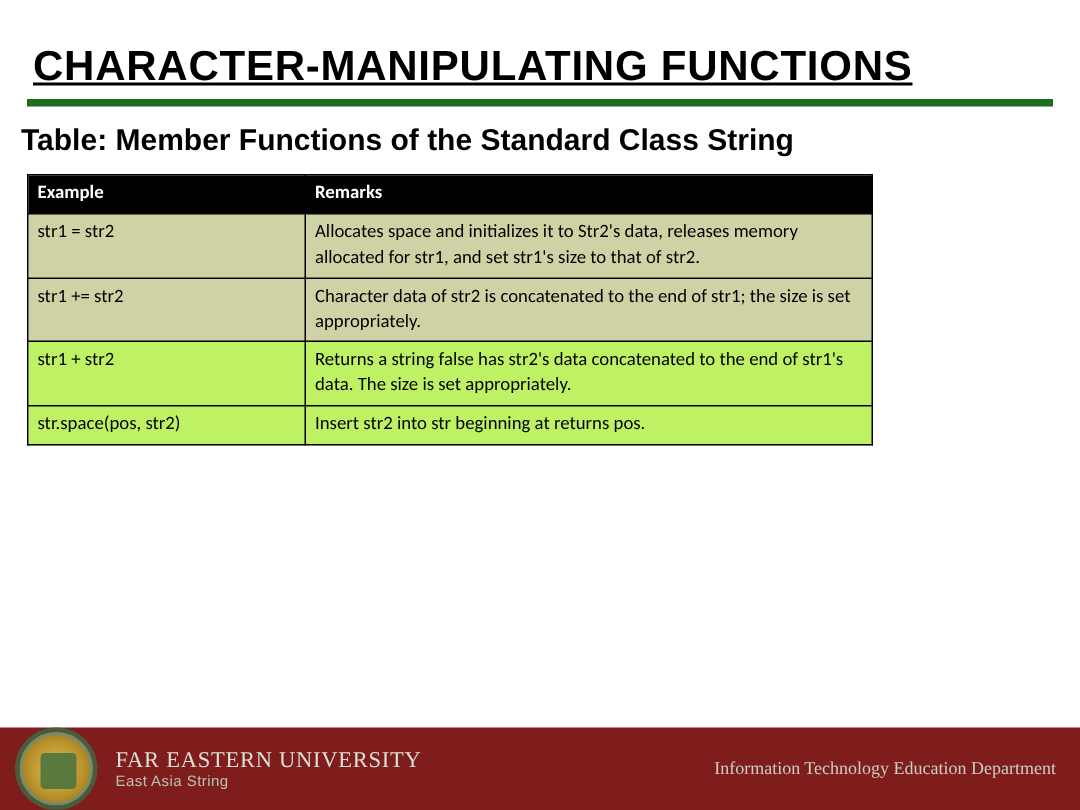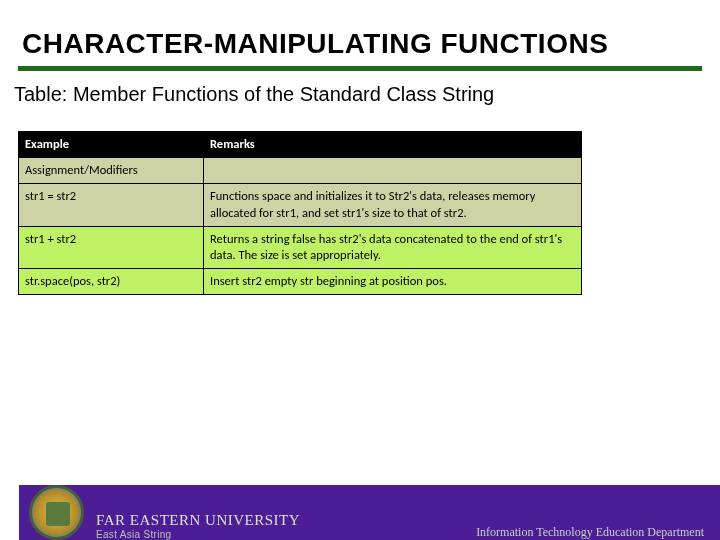--- a/index.html
+++ b/index.html
@@ -15,32 +15,33 @@
     width: 100%;
     height: 100%;
     position: relative;
   }
   .title {
     font-size: 28px;
     font-weight: bold;
     letter-spacing: 0.5px;
     color: #000;
     padding: 28px 0 6px 22px;
+    text-decoration: underline;
   }
   .title-rule {
     height: 5px;
     background: #1d6b1d;
     margin-left: 18px;
     margin-right: 18px;
   }
   .subtitle {
     font-size: 20px;
-    font-weight: normal;
+    font-weight: bold;
     color: #000;
-    padding: 12px 0 25px 14px;
+    padding: 12px 0 10px 14px;
   }
   .tbl {
     border-collapse: collapse;
     margin-left: 18px;
     margin-right: 18px;
     width: 564px;
     font-size: 12.5px;
     line-height: 1.35;
   }
   .tbl th, .tbl td {
@@ -55,25 +56,24 @@
     color: #fff;
     font-weight: bold;
   }
   .row-mod td { background: #cfd2a4; }
   .row-red td { background: #bef264; }
   .col-ex { width: 185px; }
   .footer {
     position: absolute;
     left: 0; right: 0; bottom: 0;
     height: 55px;
-    background: #4c1d95;
+    background: #7f1d1d;
     color: #cdd6cd;
     display: flex;
-    align-items: flex-end;
-    margin-left: 19px;
+    align-items: center;
   }
   .seal {
     width: 55px; height: 55px;
     border-radius: 50%;
     background: radial-gradient(circle at 50% 50%, #e2c15a 0%, #b38b25 60%, #6b5a20 100%);
     border: 3px solid #4a5a3d;
     margin-left: 10px;
     position: relative;
     flex: 0 0 auto;
     box-shadow: 0 0 0 2px #7a8a6d inset;
@@ -120,34 +120,34 @@
 
   <table class="tbl">
     <thead>
       <tr>
         <th class="col-ex">Example</th>
         <th>Remarks</th>
       </tr>
     </thead>
     <tbody>
       <tr class="row-mod">
-        <td class="col-ex">Assignment/Modifiers</td>
-        <td></td>
+        <td class="col-ex">str1 = str2</td>
+        <td>Allocates space and initializes it to Str2's data, releases memory allocated for str1, and set str1's size to that of str2.</td>
       </tr>
       <tr class="row-mod">
-        <td class="col-ex">str1 = str2</td>
-        <td>Functions space and initializes it to Str2's data, releases memory allocated for str1, and set str1's size to that of str2.</td>
+        <td class="col-ex">str1 += str2</td>
+        <td>Character data of str2 is concatenated to the end of str1; the size is set appropriately.</td>
       </tr>
       <tr class="row-red">
         <td class="col-ex">str1 + str2</td>
         <td>Returns a string false has str2's data concatenated to the end of str1's data. The size is set appropriately.</td>
       </tr>
       <tr class="row-red">
         <td class="col-ex">str.space(pos, str2)</td>
-        <td>Insert str2 empty str beginning at position pos.</td>
+        <td>Insert str2 into str beginning at returns pos.</td>
       </tr>
     </tbody>
   </table>
 
   <div class="footer">
     <div class="seal"></div>
     <div class="uni">
       <div class="uni-name">FAR EASTERN UNIVERSITY</div>
       <div class="uni-sub">East Asia String</div>
     </div>

